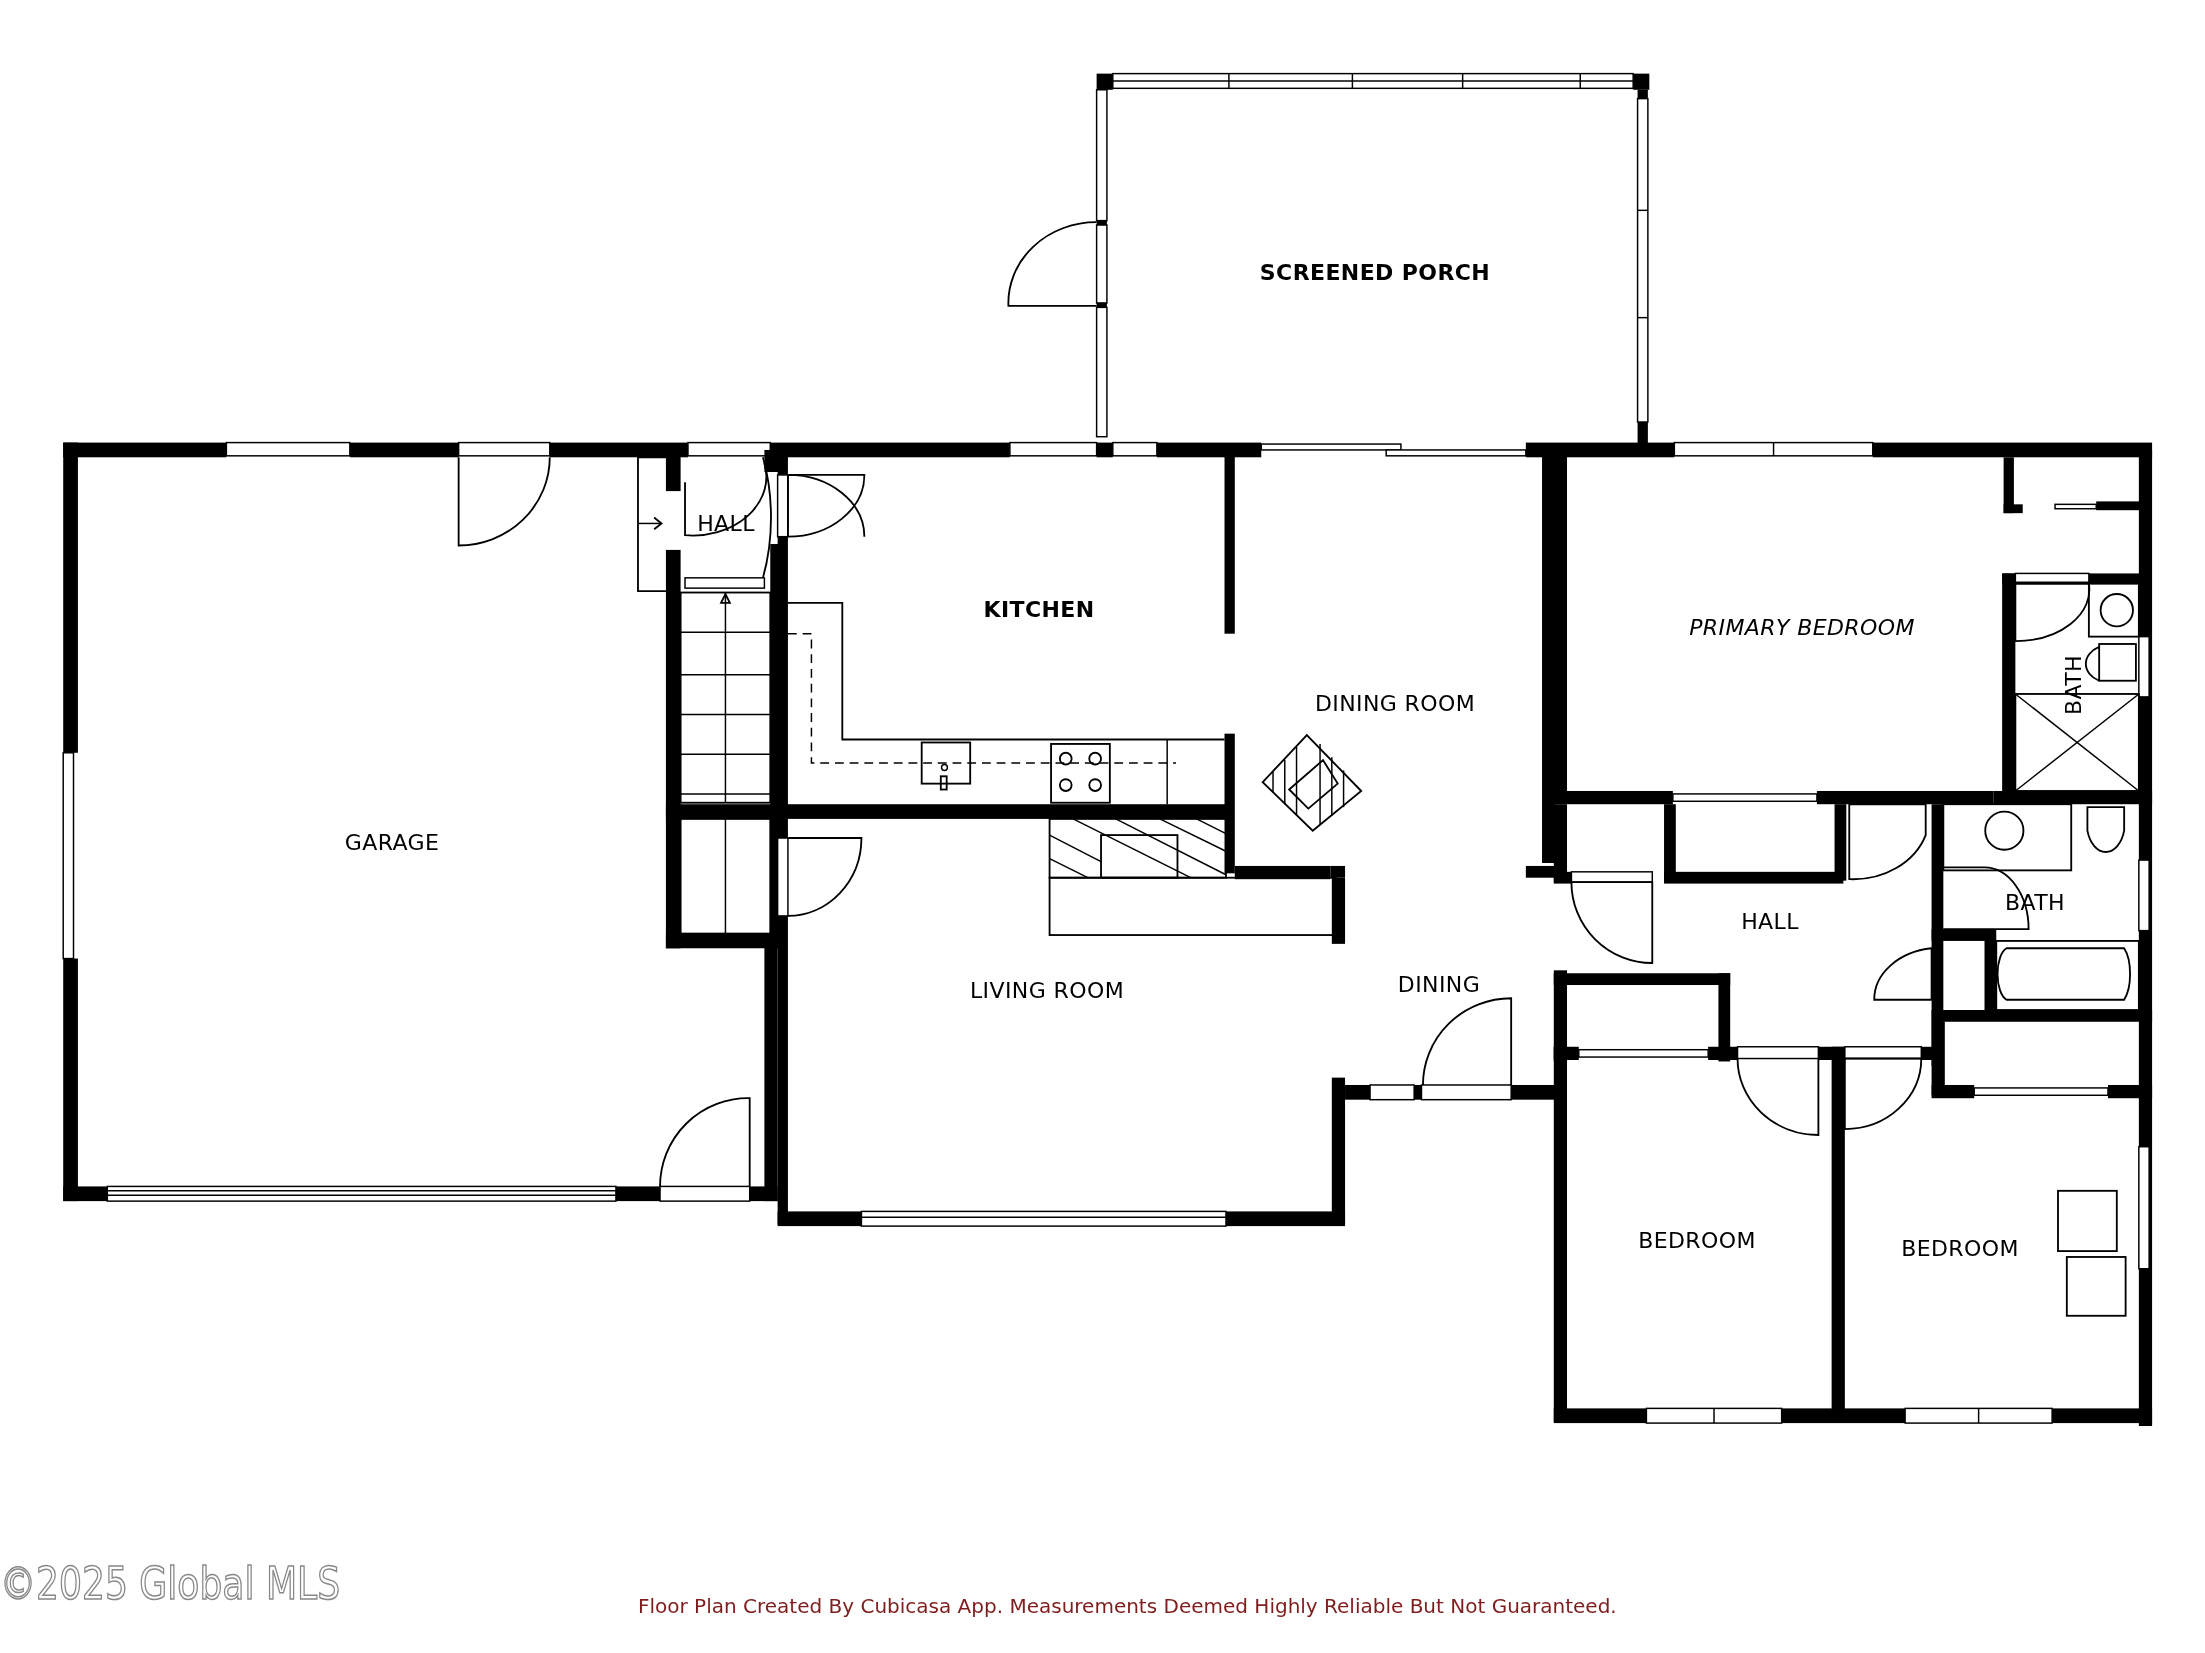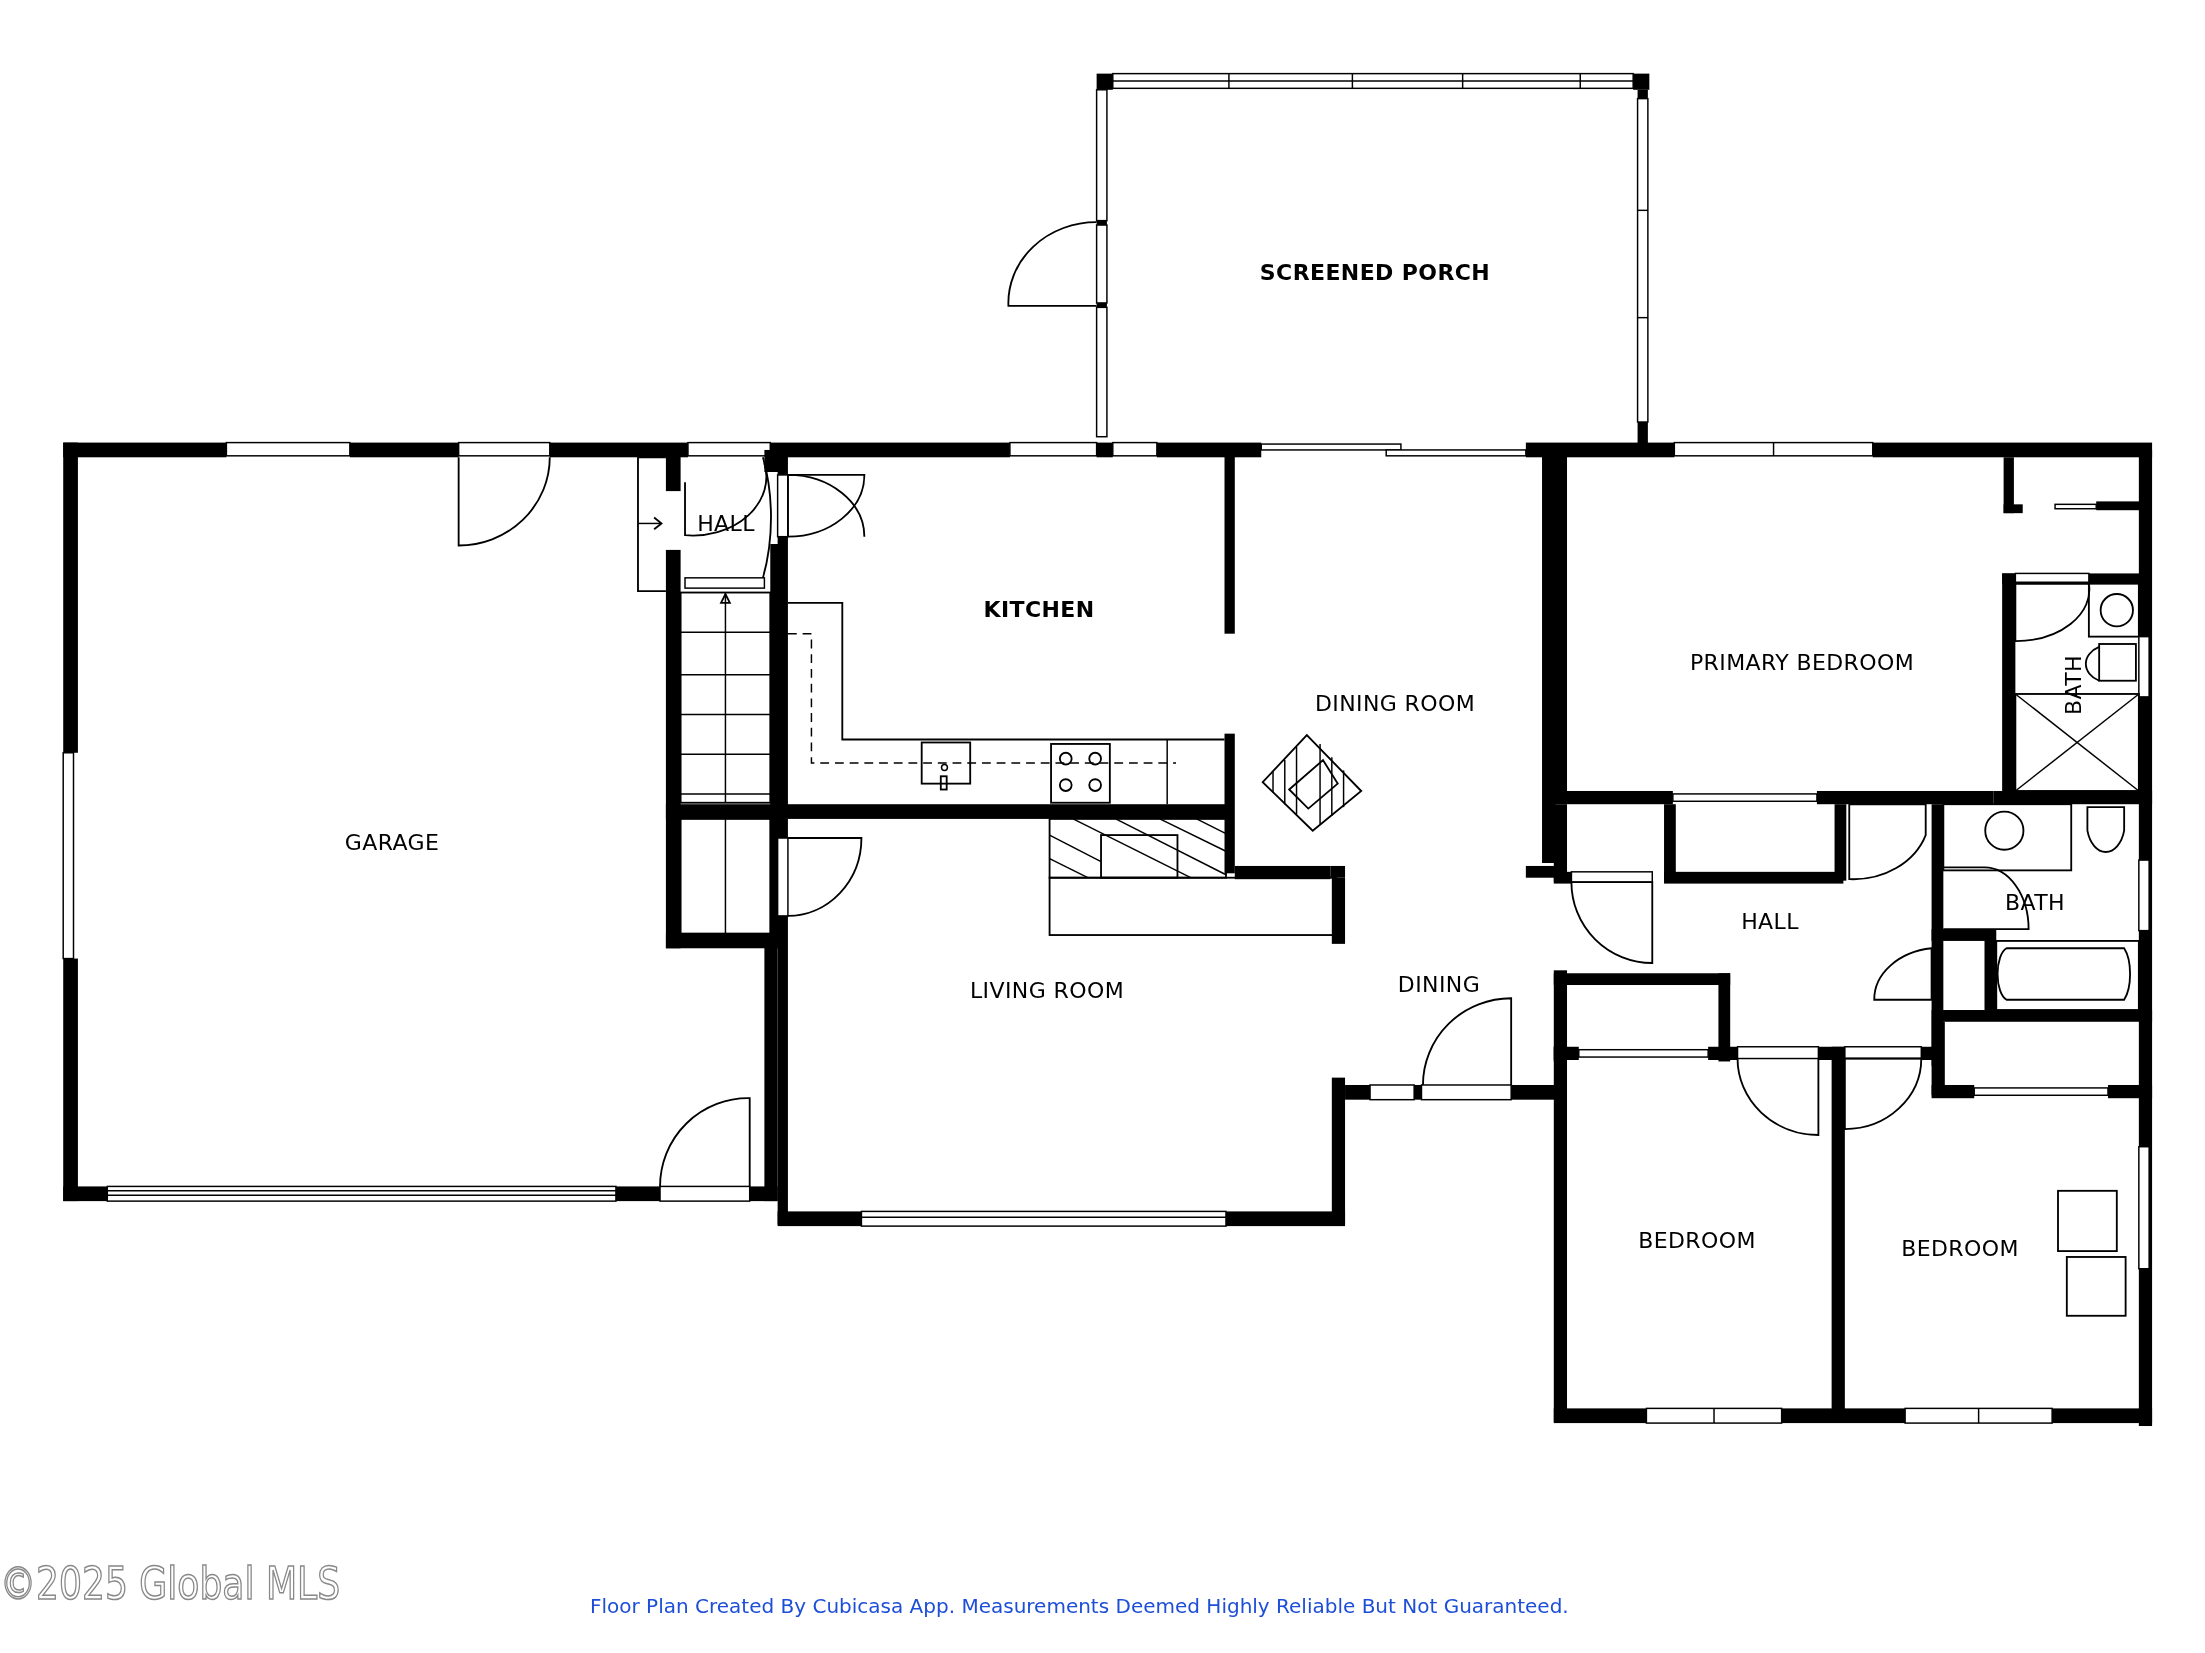--- a/index.html
+++ b/index.html
@@ -4,21 +4,21 @@
 <style>
   html, body { margin:0; padding:0; background:#ffffff; }
   body { width:2205px; height:1654px; position:relative; overflow:hidden; font-family:"DejaVu Sans", sans-serif; }
   #plan { position:absolute; left:0; top:0; width:2205px; height:1654px; }
   .wall { fill:#000000; }
   .win { fill:#ffffff; stroke:#000; stroke-width:2; }
   .thin { fill:none; stroke:#000; stroke-width:2.5; }
   .dash { fill:none; stroke:#000; stroke-width:2; stroke-dasharray:12 8; }
   .label { position:absolute; transform:translate(-50%,-50%); font-family:"DejaVu Sans", sans-serif; font-size:22px; color:#000; white-space:nowrap; letter-spacing:0.4px; }
   .label.vert { transform:translate(-50%,-50%) rotate(-90deg); }
-  .footer-note { position:absolute; left:590px; top:1594px; font-size:20px; color:#1d4ed8; font-family:"DejaVu Sans", sans-serif; white-space:nowrap; }
+  .footer-note { position:absolute; left:638px; top:1594px; font-size:20px; color:#7f1d1d; font-family:"DejaVu Sans", sans-serif; white-space:nowrap; }
   .copyright { position:absolute; left:0px; top:1558px; font-size:44px; color:#fff; -webkit-text-stroke:1.5px #888; font-family:"DejaVu Sans", sans-serif; white-space:nowrap; transform:scaleX(0.82); transform-origin:left; }
 </style>
 </head>
 <body>
 
 <svg id="plan" viewBox="0 0 3000 2250" xmlns="http://www.w3.org/2000/svg">
 
   <g>
     <rect class="wall" x="1492" y="100" width="22" height="22"></rect>
     <rect class="wall" x="2222" y="100" width="22" height="22"></rect>
@@ -271,21 +271,21 @@
     <rect class="thin" x="2800" y="1620" width="80" height="82"></rect>
     <rect class="thin" x="2812" y="1710" width="80" height="80"></rect>
   </g>
 </svg>
 
 <div class="label" style="left:1375px;top:272px;font-weight:bold;">SCREENED PORCH</div>
 <div class="label" style="left:392px;top:842px;">GARAGE</div>
 <div class="label" style="left:726px;top:523px;">HALL</div>
 <div class="label" style="left:1039px;top:609px;font-weight:bold;">KITCHEN</div>
 <div class="label" style="left:1395px;top:671px;margin-top:32px;">DINING ROOM</div>
-<div class="label" style="left:1802px;top:662px;">PRIMARY BEDROOM</div>
+<div class="label" style="left:1802px;top:627px;font-style:italic;">PRIMARY BEDROOM</div>
 <div class="label vert" style="left:2073px;top:685px;">BATH</div>
 <div class="label" style="left:1035px;top:990px;margin-left:12px;">LIVING ROOM</div>
 <div class="label" style="left:1439px;top:984px;">DINING</div>
 <div class="label" style="left:1770px;top:921px;">HALL</div>
 <div class="label" style="left:2035px;top:902px;">BATH</div>
 <div class="label" style="left:1697px;top:1240px;">BEDROOM</div>
 <div class="label" style="left:1960px;top:1248px;">BEDROOM</div>
 
 <div class="copyright">©2025 Global MLS</div>
 <div class="footer-note">Floor Plan Created By Cubicasa App. Measurements Deemed Highly Reliable But Not Guaranteed.</div>

